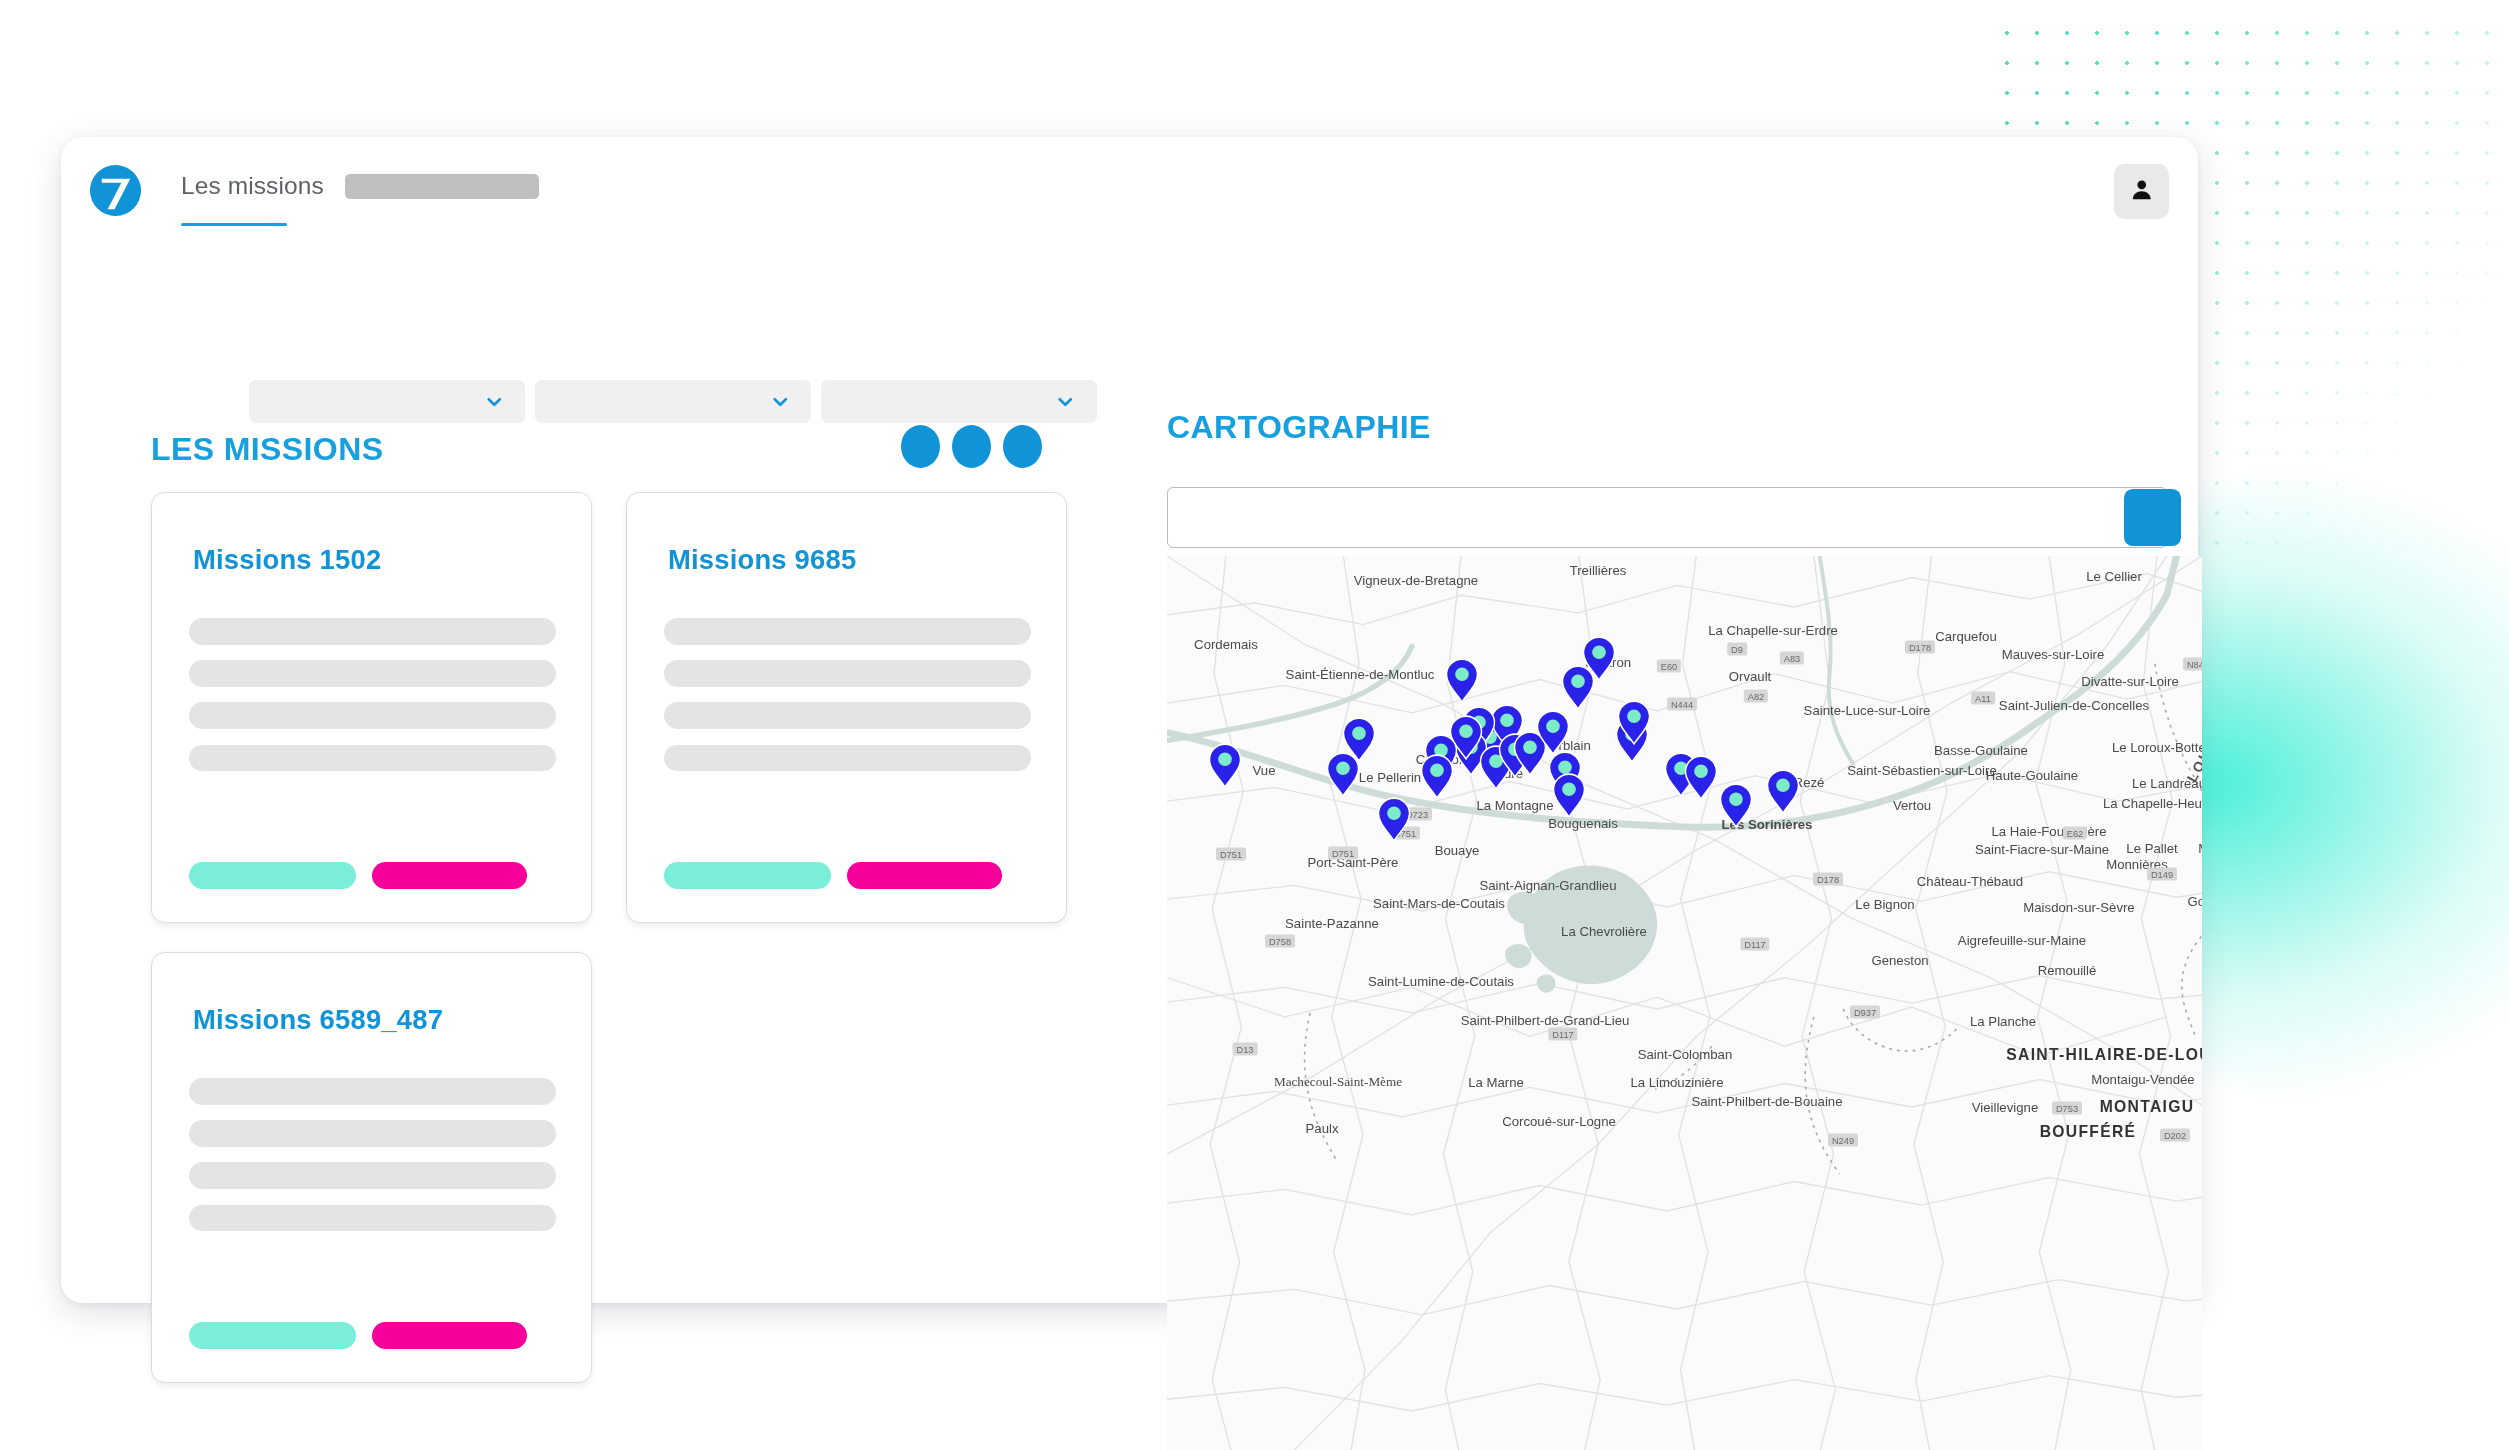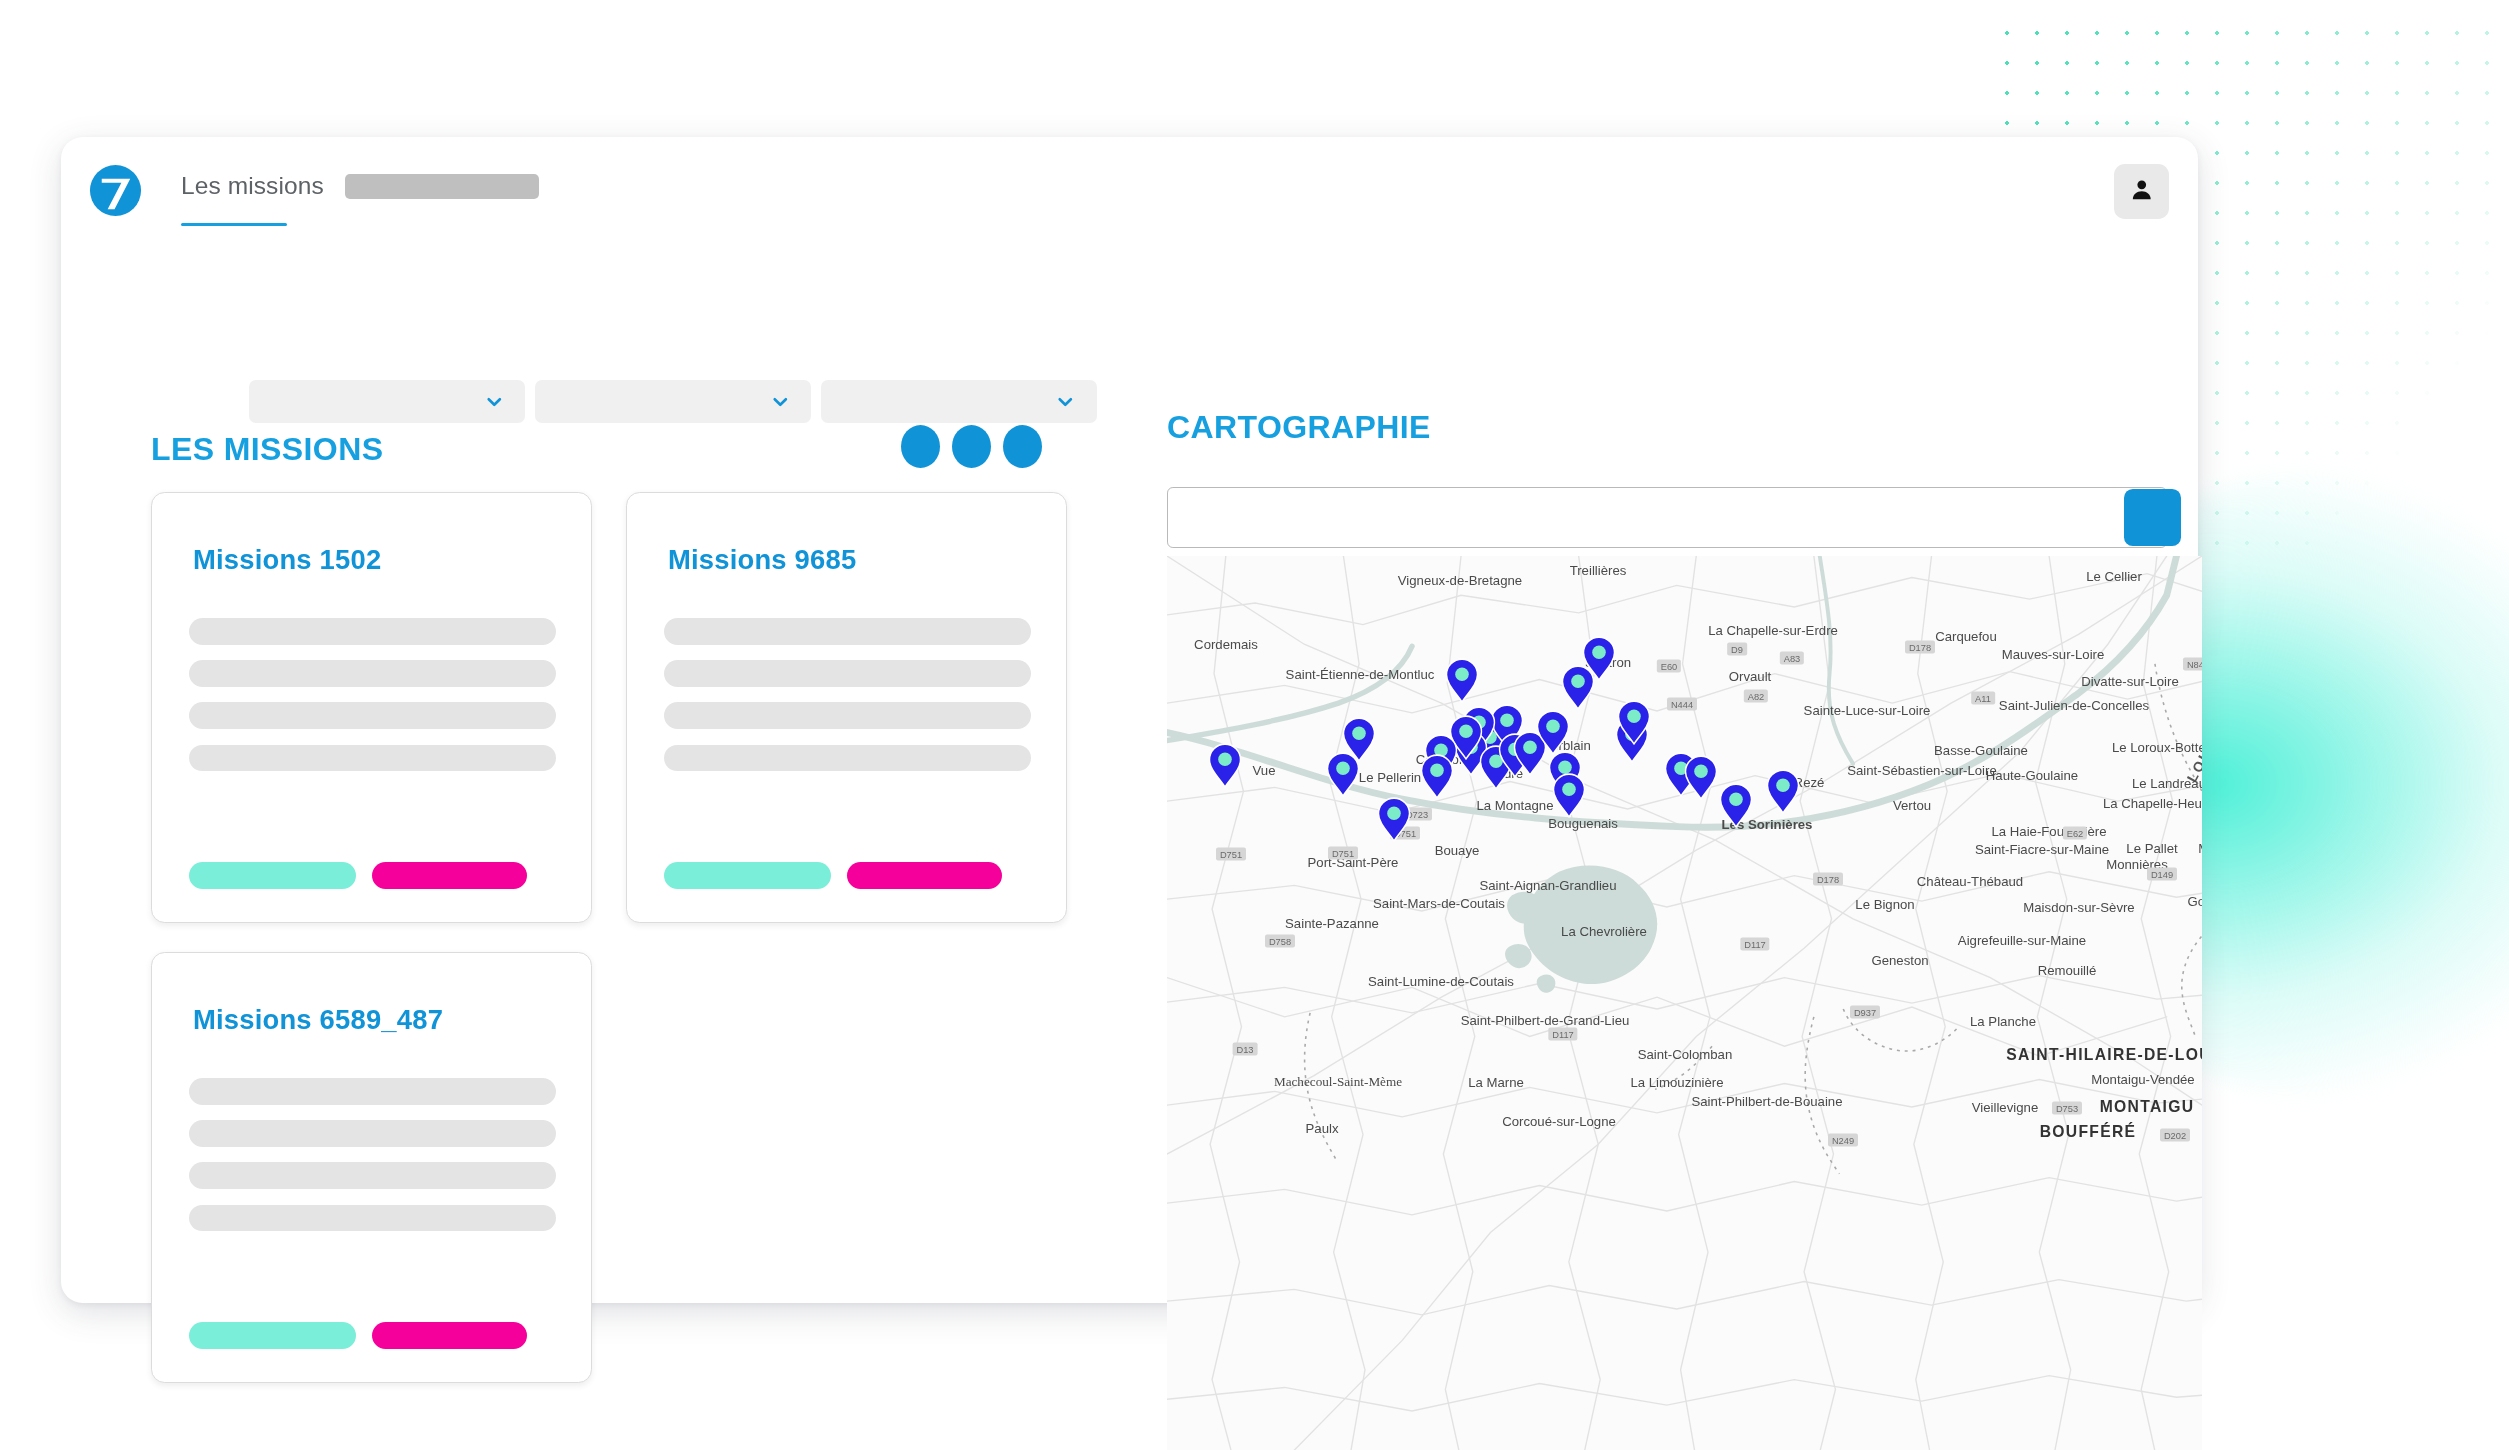--- a/index.html
+++ b/index.html
@@ -302,21 +302,21 @@
 
           <path d="M1008 110 C1014 150, 1028 190, 1046 222 L1056 240" stroke="#a9a9a9" stroke-width="1.6" stroke-dasharray="3 5" fill="none"></path>
           <path d="M1098 352 C1070 370, 1046 392, 1038 420 C1030 448, 1042 470, 1050 492" stroke="#a9a9a9" stroke-width="1.6" stroke-dasharray="3 5" fill="none"></path>
           <path d="M690 462 C700 486, 722 500, 744 504 C768 508, 790 498, 806 482" stroke="#a9a9a9" stroke-width="1.6" stroke-dasharray="3 5" fill="none"></path>
           <path d="M660 470 C652 500, 648 530, 654 560 C660 590, 672 610, 686 630" stroke="#a9a9a9" stroke-width="1.6" stroke-dasharray="3 5" fill="none"></path>
           <path d="M556 500 C540 520, 520 536, 498 544" stroke="#a9a9a9" stroke-width="1.6" stroke-dasharray="3 5" fill="none"></path>
           <path d="M146 466 C140 492, 138 520, 144 548 C150 576, 162 598, 174 618" stroke="#a9a9a9" stroke-width="1.6" stroke-dasharray="3 5" fill="none"></path>
         </svg>
 
         <div id="map-labels">
-            <div class="map-label" style="left: 249px; top: 23.5px; margin-left: 44px;">Vigneux-de-Bretagne</div>
+            <div class="map-label" style="left: 249px; top: 23.5px;">Vigneux-de-Bretagne</div>
             <div class="map-label" style="left: 431px; top: 13.7px;">Treillières</div>
             <div class="map-label" style="left: 947px; top: 19.6px;">Le Cellier</div>
             <div class="map-label" style="left: 59px; top: 88px;">Cordemais</div>
             <div class="map-label" style="left: 606px; top: 74px;">La Chapelle-sur-Erdre</div>
             <div class="map-label" style="left: 799px; top: 80px;">Carquefou</div>
             <div class="map-label" style="left: 886px; top: 98px;">Mauves-sur-Loire</div>
             <div class="map-label" style="left: 193px; top: 118px;">Saint-Étienne-de-Montluc</div>
             <div class="map-label" style="left: 583px; top: 120px;">Orvault</div>
             <div class="map-label" style="left: 441px; top: 106px;">Sautron</div>
             <div class="map-label" style="left: 963px; top: 125px;">Divatte-sur-Loire</div>

